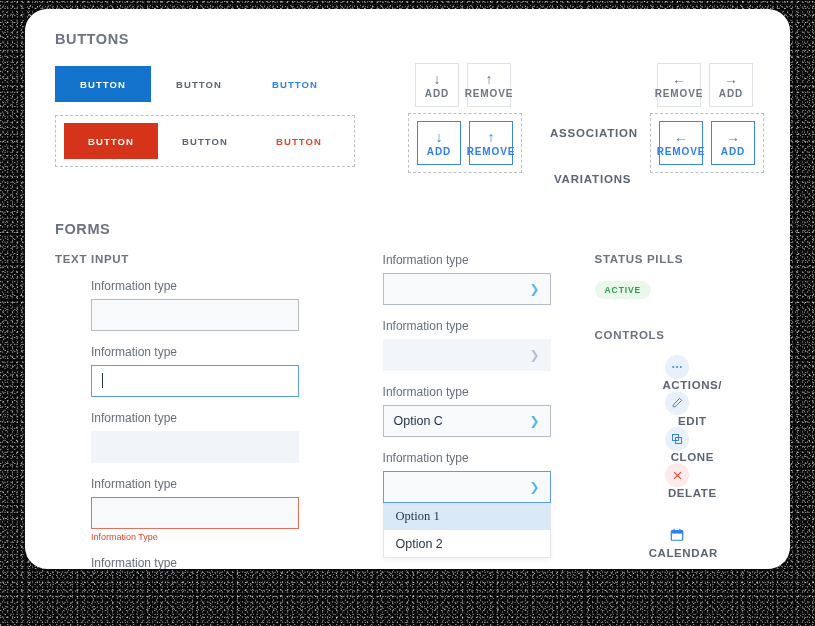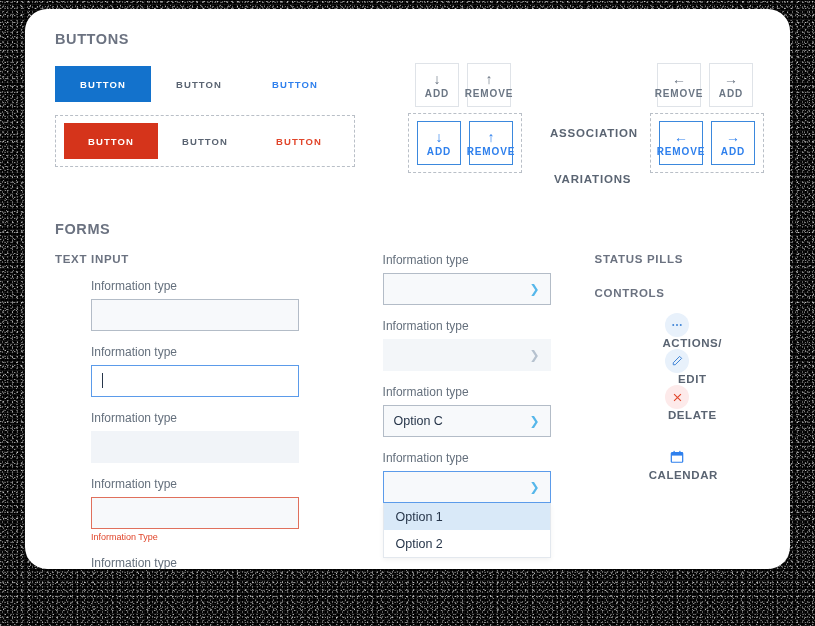--- a/index.html
+++ b/index.html
@@ -223,21 +223,21 @@
   }
   .option {
     height: 27px;
     display: flex;
     align-items: center;
     padding: 0 12px;
     font-size: 12.5px;
     color: #27364a;
     cursor: pointer;
   }
-  .option.hl { background: #d9e9f8; }
+  .option.hl { background: #d9e9f8; font-family: Liberation Serif, serif; }
 
   
   .pill {
     display: inline-block;
     padding: 4px 10px;
     border-radius: 10px;
     font-size: 8.5px;
     font-weight: bold;
     letter-spacing: .9px;
     margin-bottom: 8px;
@@ -427,20 +427,21 @@
             <div class="option">Option 2</div>
 
           </div>
         </div>
       </div>
 
       <div class="col-right">
         <h3 class="sub-title">STATUS PILLS</h3>
 
         <div>
+          <div><span class="pill active">ACTIVE</span></div>
         </div>
 
         <h3 class="sub-title mt-22">CONTROLS</h3>
 
         <div class="ctrl-row">
           <span class="ctrl-icon">
             <svg width="12" height="12" viewBox="0 0 16 16">
                 <circle cx="3" cy="8" r="1.3" fill="#3b82d6"></circle>
                 <circle cx="8" cy="8" r="1.3" fill="#3b82d6"></circle>
                 <circle cx="13" cy="8" r="1.3" fill="#3b82d6"></circle>
@@ -451,20 +452,29 @@
 
         <div class="ctrl-row">
           <span class="ctrl-icon">
             <svg width="12" height="12" viewBox="0 0 16 16">
                 <path d="M11.5 1.8l2.7 2.7L5.6 13H3v-2.6z" fill="none" stroke="#3b82d6" stroke-width="1.3"></path>
               </svg>
           </span>
           <span class="ctrl-label">EDIT</span>
         </div>
 
+        <div class="ctrl-row">
+          <span class="ctrl-icon">
+            <svg width="12" height="12" viewBox="0 0 16 16">
+                <rect x="2" y="2" width="8" height="8" fill="none" stroke="#3b82d6" stroke-width="1.3"></rect>
+                <rect x="6" y="6" width="8" height="8" fill="none" stroke="#3b82d6" stroke-width="1.3"></rect>
+              </svg>
+          </span>
+          <span class="ctrl-label">CLONE</span>
+        </div>
 
         <div class="ctrl-row">
           <span class="ctrl-icon red">
             <svg width="11" height="11" viewBox="0 0 16 16">
                 <path d="M3 3l10 10M13 3L3 13" stroke="#e1452a" stroke-width="1.6" fill="none"></path>
               </svg>
           </span>
           <span class="ctrl-label">DELATE</span>
         </div>
 

